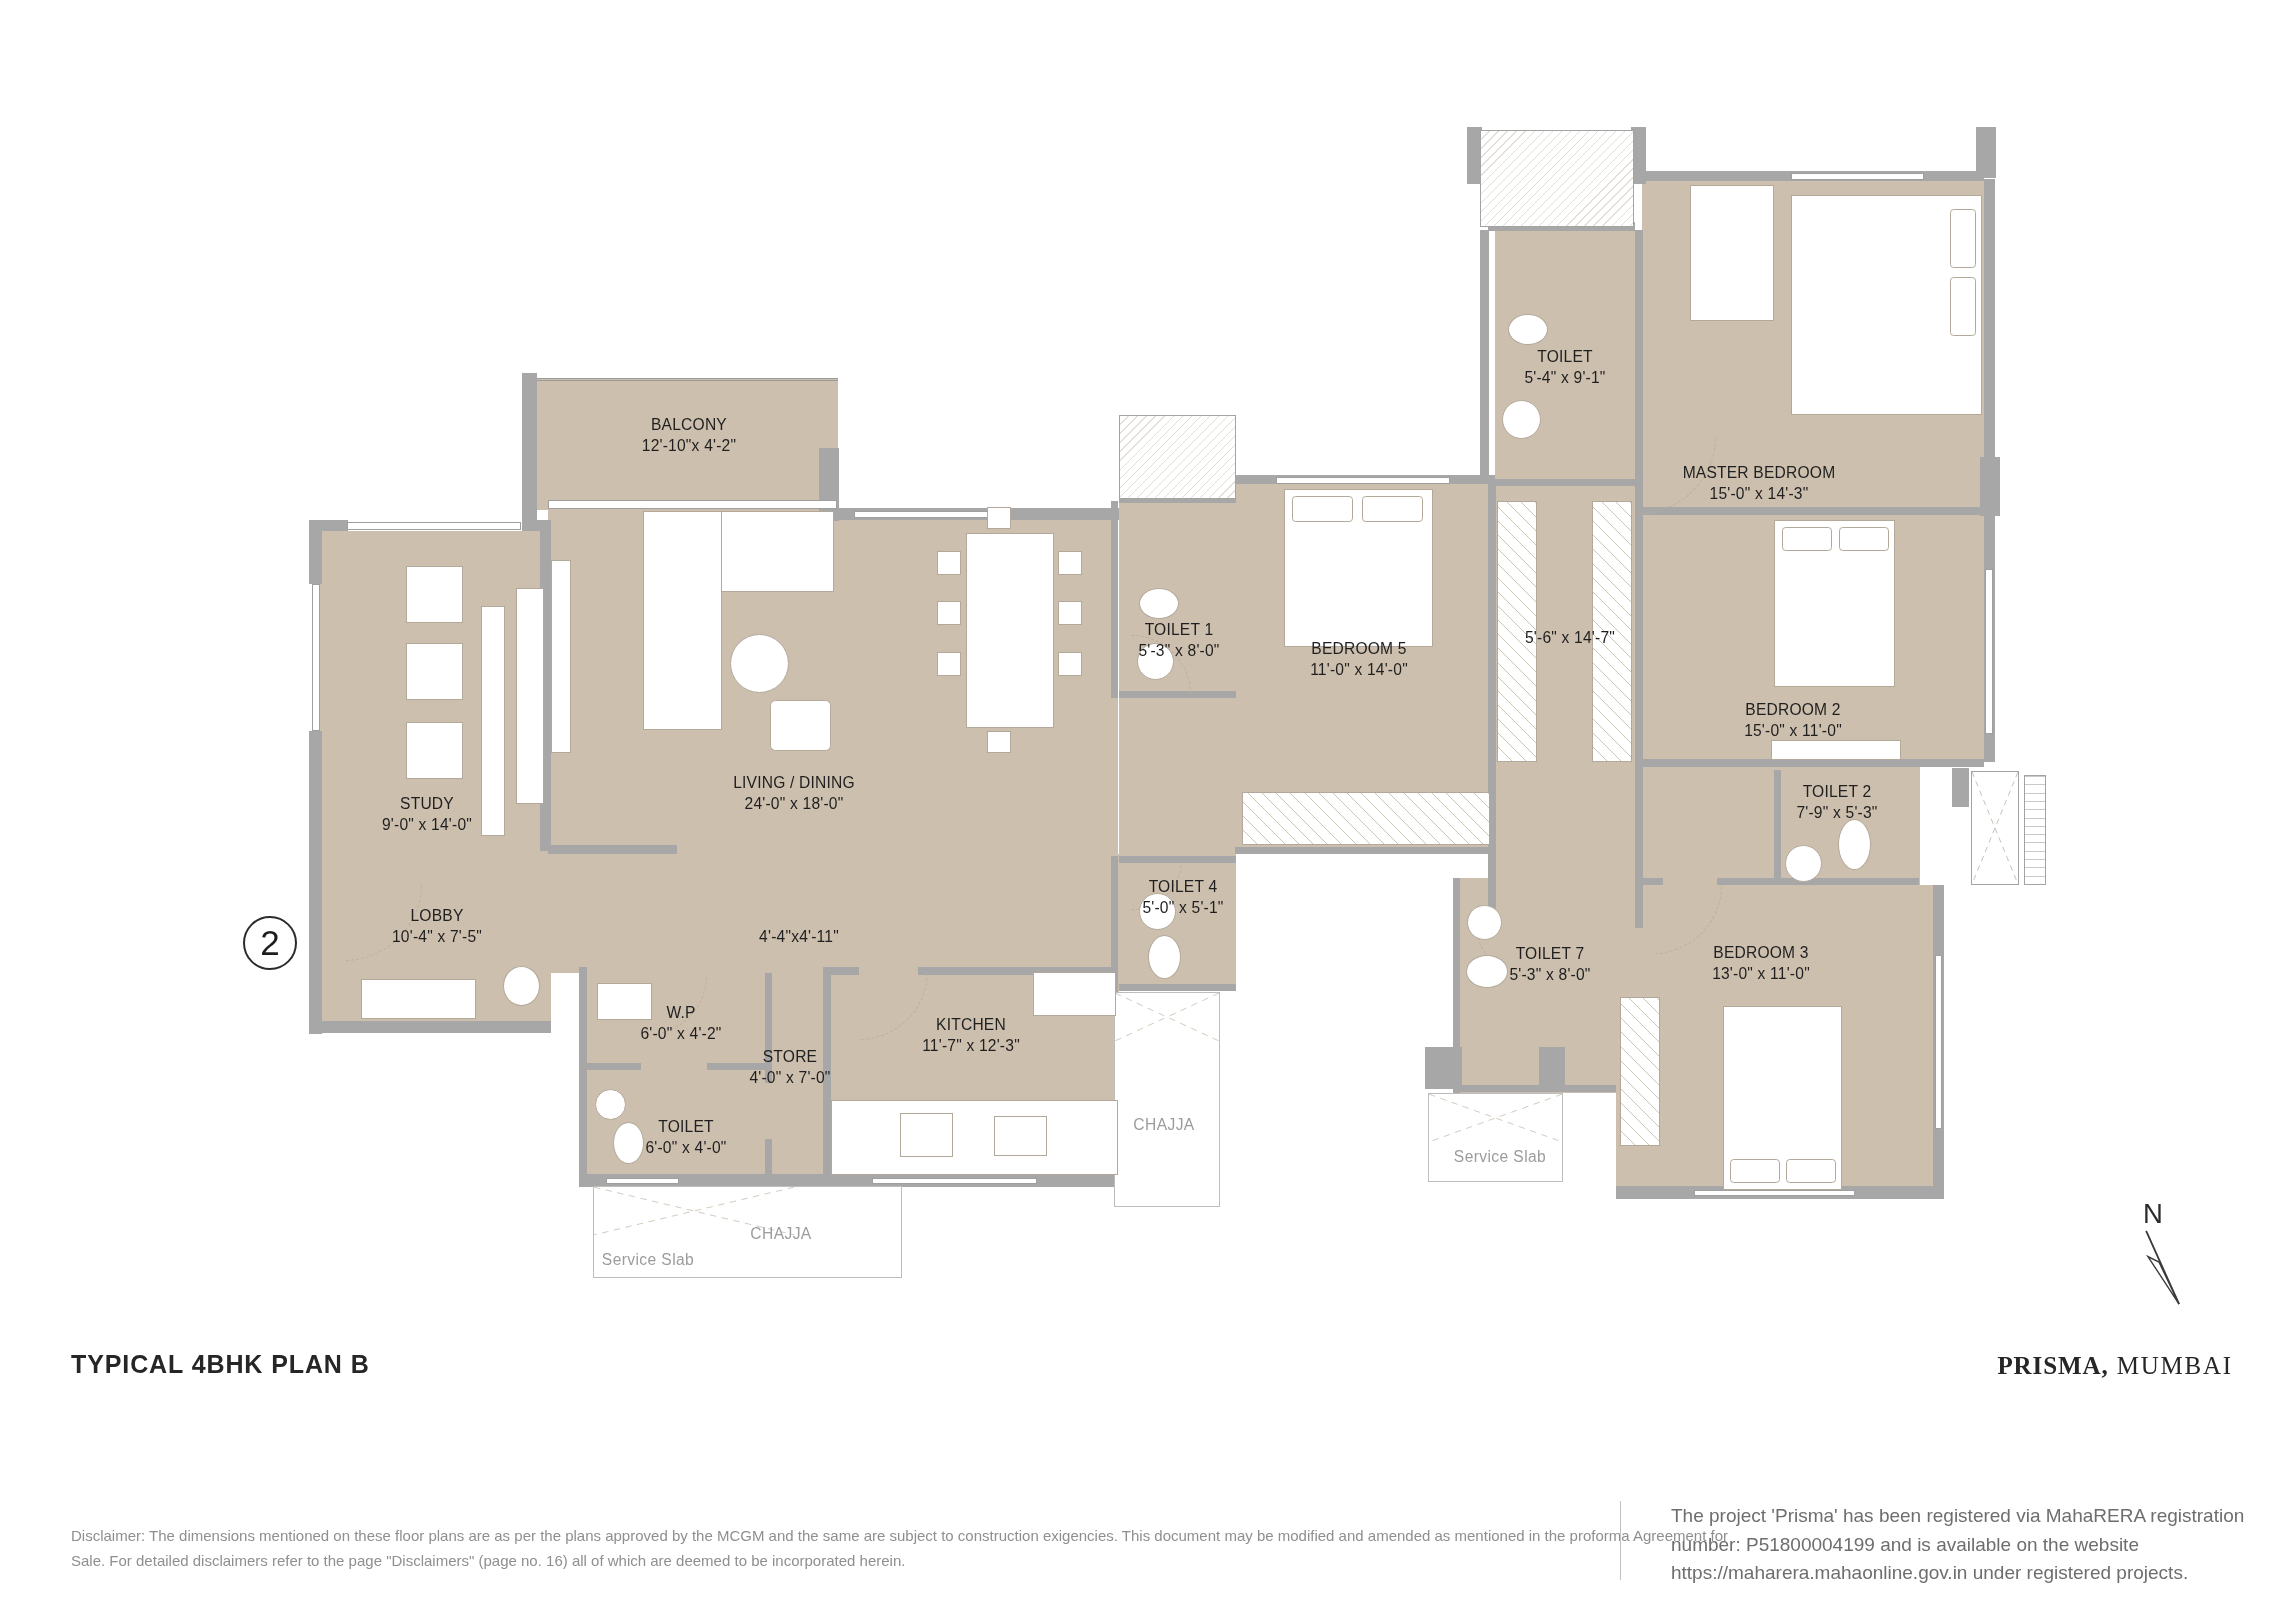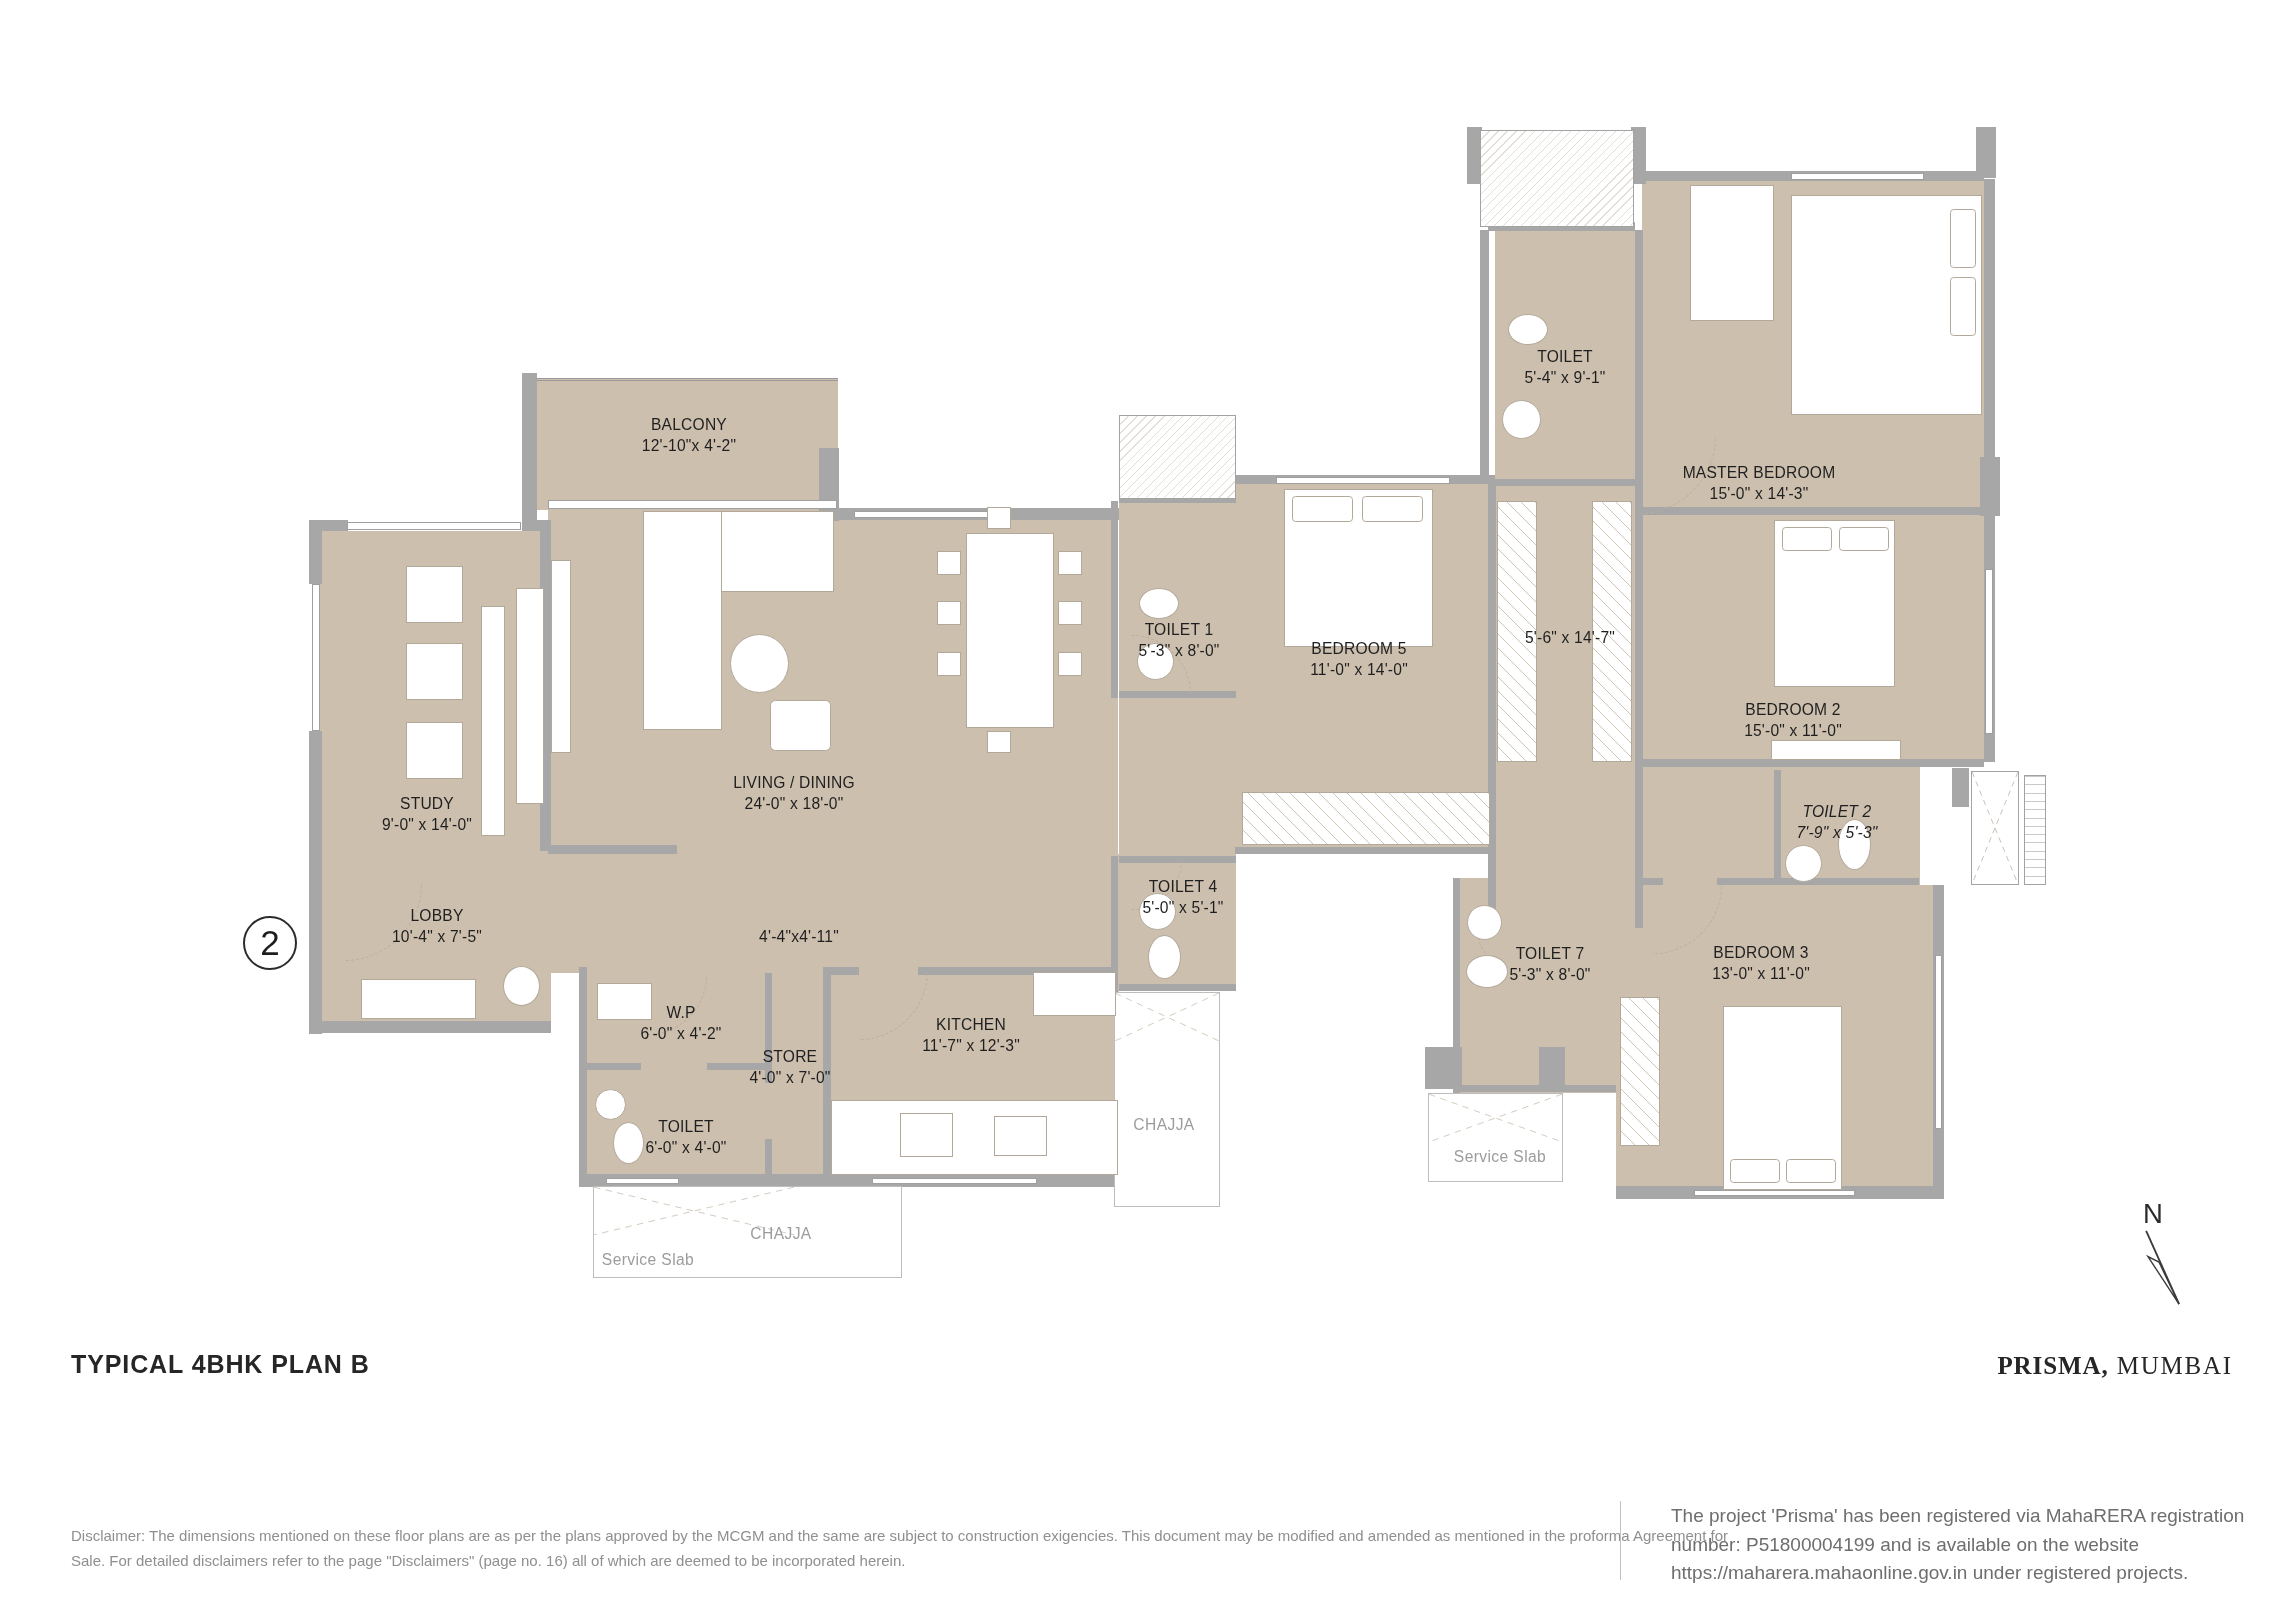--- a/index.html
+++ b/index.html
@@ -283,21 +283,21 @@
       <div>5'-4" x 9'-1"</div>
     </div>
   <div class="rlabel" style="left:1759px;top:483px;">
     <div>MASTER BEDROOM</div>
       <div>15'-0" x 14'-3"</div>
     </div>
   <div class="rlabel" style="left:1793px;top:720px;">
     <div>BEDROOM 2</div>
       <div>15'-0" x 11'-0"</div>
     </div>
-  <div class="rlabel" style="left:1837px;top:822px;font-style:italic;">
+  <div class="rlabel" style="left:1837px;top:802px;">
     <div>TOILET 2</div>
       <div>7'-9" x 5'-3"</div>
     </div>
   <div class="rlabel" style="left:1550px;top:964px;">
     <div>TOILET 7</div>
       <div>5'-3" x 8'-0"</div>
     </div>
   <div class="rlabel" style="left:1761px;top:963px;">
     <div>BEDROOM 3</div>
       <div>13'-0" x 11'-0"</div>

